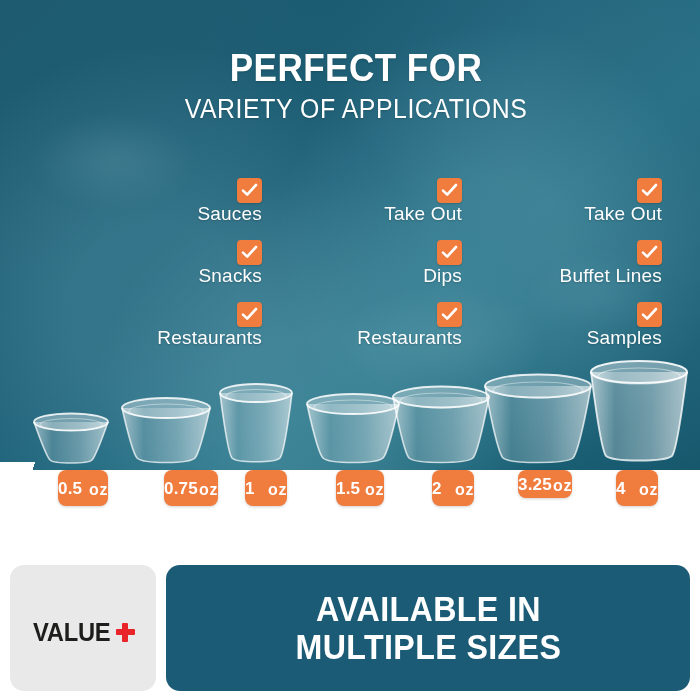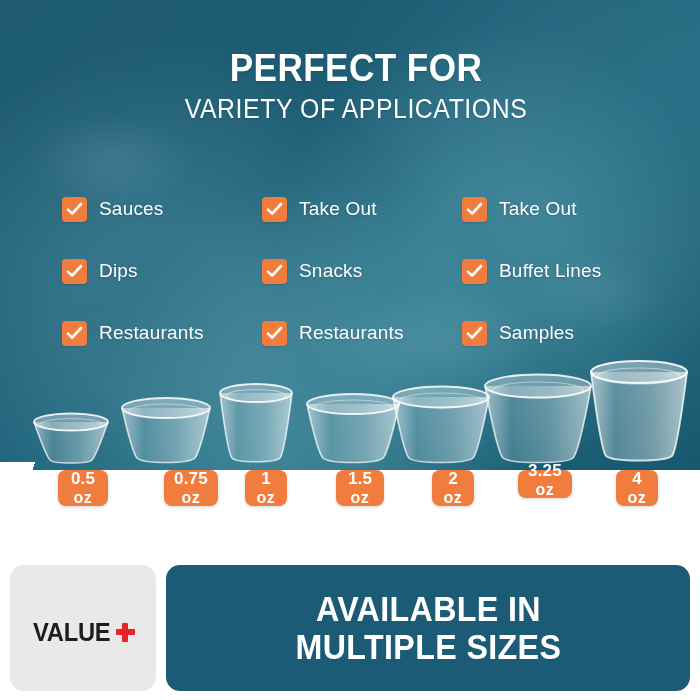--- a/index.html
+++ b/index.html
@@ -49,21 +49,21 @@
     font-size:27px;font-weight:normal;color:#ffffff;letter-spacing:.6px;
     transform:scaleX(.92);transform-origin:center;
     text-shadow:0 1px 2px rgba(0,0,0,.16);
   }
 
   
   .checklist{
     position:absolute;left:62px;top:178px;width:600px;
     display:grid;grid-template-columns:200px 200px 200px;grid-template-rows:62px 62px 62px;
   }
-  .check-item{display:flex;align-items:center;gap:12px;}
+  .check-item{display:flex;align-items:flex-end;flex-direction:column;}
   .cbox{
     width:25px;height:25px;border-radius:4px;background:#f07c3e;
     flex:0 0 auto;position:relative;
     box-shadow:0 1px 2px rgba(0,0,0,.16);
   }
   .cbox svg{position:absolute;left:4px;top:5px;}
   .check-label{
     font-size:19px;color:#ffffff;white-space:nowrap;letter-spacing:.2px;
     text-shadow:0 1px 2px rgba(0,0,0,.20);
   }
@@ -79,21 +79,21 @@
   }
 
   
   .cups{position:absolute;left:0;top:0;width:700px;height:474px;z-index:3;}
   .cup{position:absolute;bottom:4px;}
 
   
   .badges{position:absolute;left:0;top:0;width:700px;height:700px;z-index:6;}
   .badge{
     position:absolute;background:#f07c3e;border-radius:8px;color:#fff;
-    display:flex;flex-direction:column;align-items:center;justify-content:flex-end;
+    display:flex;flex-direction:row;align-items:center;justify-content:space-between;
     box-shadow:0 1px 3px rgba(0,0,0,.18);
   }
   .badge .num{font-size:17px;font-weight:bold;line-height:1;letter-spacing:.2px;}
   .badge .unit{font-size:16px;font-weight:bold;line-height:1;margin-top:3px;letter-spacing:.6px;}
 
   
   .logo-card{
     position:absolute;left:10px;top:565px;width:146px;height:126px;
     background:#e9e9e9;border-radius:14px;
     display:flex;align-items:center;justify-content:center;
@@ -159,30 +159,30 @@
           </span>
           <span class="check-label">Take Out</span>
         </div>
 
         <div class="check-item">
           <span class="cbox">
             <svg width="17" height="15" viewBox="0 0 17 15">
                 <path d="M2 7.6 L6.2 11.6 L15 2" fill="none" stroke="#ffffff" stroke-width="2.6" stroke-linecap="round" stroke-linejoin="round"></path>
               </svg>
           </span>
+          <span class="check-label">Snacks</span>
+        </div>
+
+        <div class="check-item">
+          <span class="cbox">
+            <svg width="17" height="15" viewBox="0 0 17 15">
+                <path d="M2 7.6 L6.2 11.6 L15 2" fill="none" stroke="#ffffff" stroke-width="2.6" stroke-linecap="round" stroke-linejoin="round"></path>
+              </svg>
+          </span>
           <span class="check-label">Dips</span>
-        </div>
-
-        <div class="check-item">
-          <span class="cbox">
-            <svg width="17" height="15" viewBox="0 0 17 15">
-                <path d="M2 7.6 L6.2 11.6 L15 2" fill="none" stroke="#ffffff" stroke-width="2.6" stroke-linecap="round" stroke-linejoin="round"></path>
-              </svg>
-          </span>
-          <span class="check-label">Snacks</span>
         </div>
 
         <div class="check-item">
           <span class="cbox">
             <svg width="17" height="15" viewBox="0 0 17 15">
                 <path d="M2 7.6 L6.2 11.6 L15 2" fill="none" stroke="#ffffff" stroke-width="2.6" stroke-linecap="round" stroke-linejoin="round"></path>
               </svg>
           </span>
           <span class="check-label">Buffet Lines</span>
         </div>

